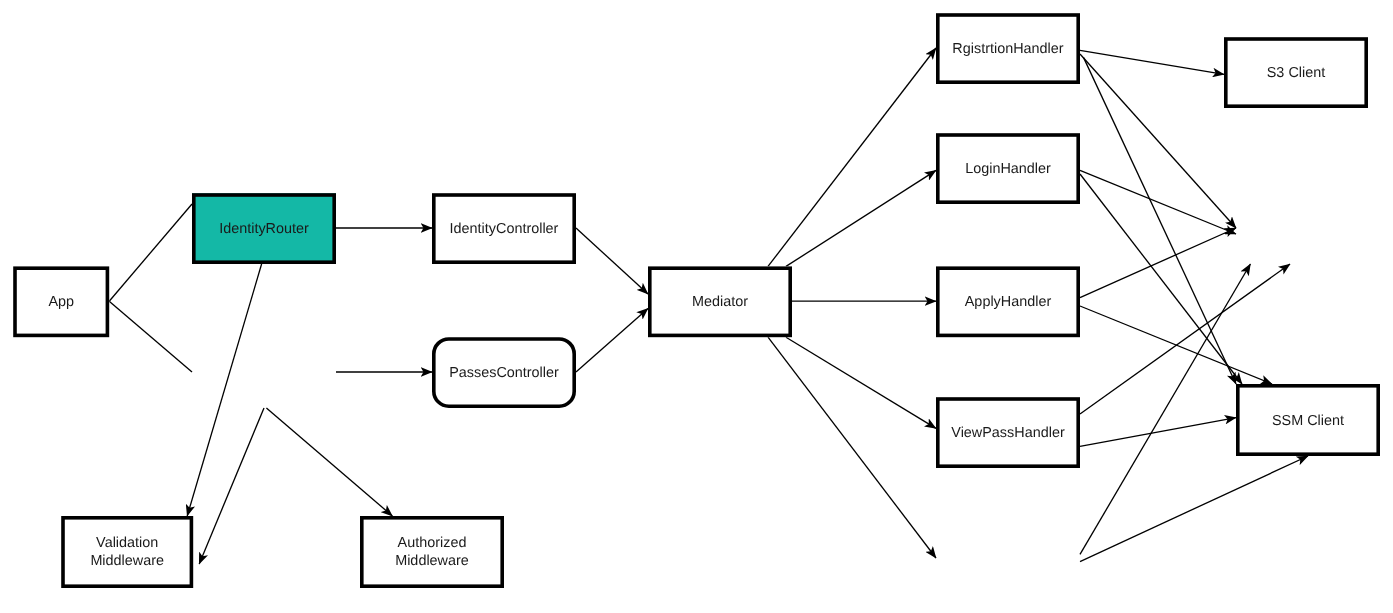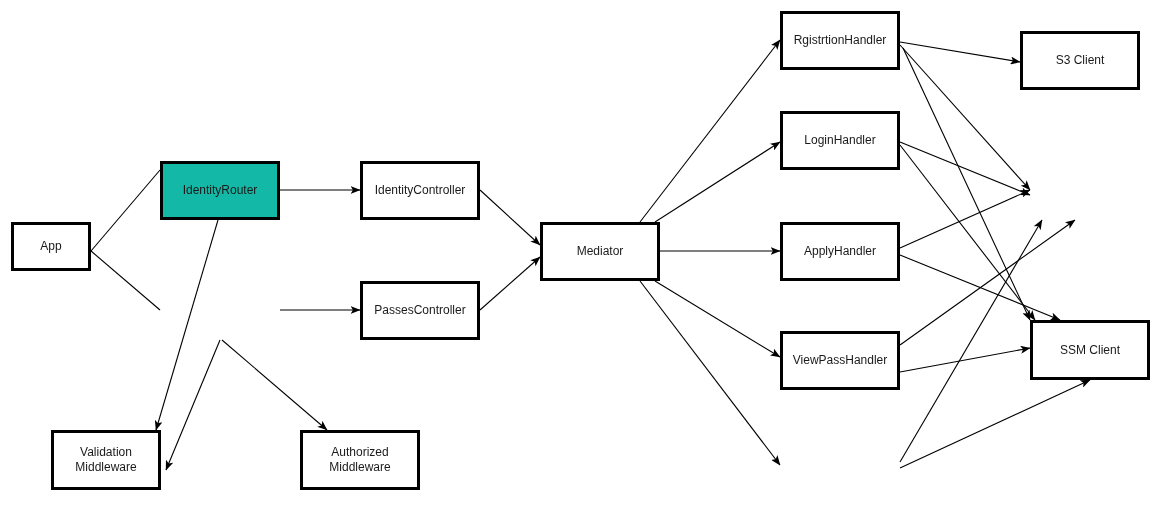--- a/index.html
+++ b/index.html
@@ -83,24 +83,24 @@
         <line x1="900" y1="248" x2="1030" y2="190" stroke="#000000" stroke-width="1.1" marker-end="url(#arrowhead)"></line>
         <line x1="900" y1="255" x2="1060" y2="320" stroke="#000000" stroke-width="1.1" marker-end="url(#arrowhead)"></line>
         <line x1="900" y1="345" x2="1075" y2="220" stroke="#000000" stroke-width="1.1" marker-end="url(#arrowhead)"></line>
         <line x1="900" y1="372" x2="1030" y2="348" stroke="#000000" stroke-width="1.1" marker-end="url(#arrowhead)"></line>
         <line x1="900" y1="462" x2="1042" y2="220" stroke="#000000" stroke-width="1.1" marker-end="url(#arrowhead)"></line>
         <line x1="900" y1="468" x2="1090" y2="380" stroke="#000000" stroke-width="1.1" marker-end="url(#arrowhead)"></line>
       </g>
   </svg>
 
   <div id="node-layer">
-      <div class="node" style="left: 11px; top: 222px; width: 80px; height: 49px; background: rgb(255, 255, 255); border-color: rgb(0, 0, 0); color: rgb(26, 26, 26);">App</div>
+      <div class="node" style="left: 11px; top: 222px; width: 80px; height: 59px; background: rgb(255, 255, 255); border-color: rgb(0, 0, 0); color: rgb(26, 26, 26);">App</div>
       <div class="node" style="left: 160px; top: 161px; width: 120px; height: 59px; background: #14b8a6; border-color: rgb(0, 0, 0); color: rgb(26, 26, 26);">IdentityRouter</div>
       <div class="node" style="left: 360px; top: 161px; width: 120px; height: 59px; background: rgb(255, 255, 255); border-color: rgb(0, 0, 0); color: rgb(26, 26, 26);">IdentityController</div>
-      <div class="node" style="left: 360px; top: 281px; width: 120px; height: 59px; background: rgb(255, 255, 255); border-color: rgb(0, 0, 0); color: rgb(26, 26, 26);">PassesController</div>
+      <div class="node" style="left: 360px; top: 281px; width: 120px; height: 59px; background: rgb(255, 255, 255); border-color: rgb(0, 0, 0); color: rgb(26, 26, 26); border-radius: 14px;">PassesController</div>
       <div class="node" style="left: 51px; top: 430px; width: 110px; height: 60px; background: rgb(255, 255, 255); border-color: rgb(0, 0, 0); color: rgb(26, 26, 26);">Validation
 Middleware</div>
       <div class="node" style="left: 300px; top: 430px; width: 120px; height: 60px; background: rgb(255, 255, 255); border-color: rgb(0, 0, 0); color: rgb(26, 26, 26);">Authorized
 Middleware</div>
       <div class="node" style="left: 540px; top: 222px; width: 120px; height: 59px; background: rgb(255, 255, 255); border-color: rgb(0, 0, 0); color: rgb(26, 26, 26);">Mediator</div>
       <div class="node" style="left: 780px; top: 11px; width: 120px; height: 59px; background: rgb(255, 255, 255); border-color: rgb(0, 0, 0); color: rgb(26, 26, 26);">RgistrtionHandler</div>
       <div class="node" style="left: 780px; top: 111px; width: 120px; height: 59px; background: rgb(255, 255, 255); border-color: rgb(0, 0, 0); color: rgb(26, 26, 26);">LoginHandler</div>
       <div class="node" style="left: 780px; top: 222px; width: 120px; height: 59px; background: rgb(255, 255, 255); border-color: rgb(0, 0, 0); color: rgb(26, 26, 26);">ApplyHandler</div>
       <div class="node" style="left: 780px; top: 331px; width: 120px; height: 59px; background: rgb(255, 255, 255); border-color: rgb(0, 0, 0); color: rgb(26, 26, 26);">ViewPassHandler</div>
       <div class="node" style="left: 1020px; top: 31px; width: 120px; height: 59px; background: rgb(255, 255, 255); border-color: rgb(0, 0, 0); color: rgb(26, 26, 26);">S3 Client</div>

